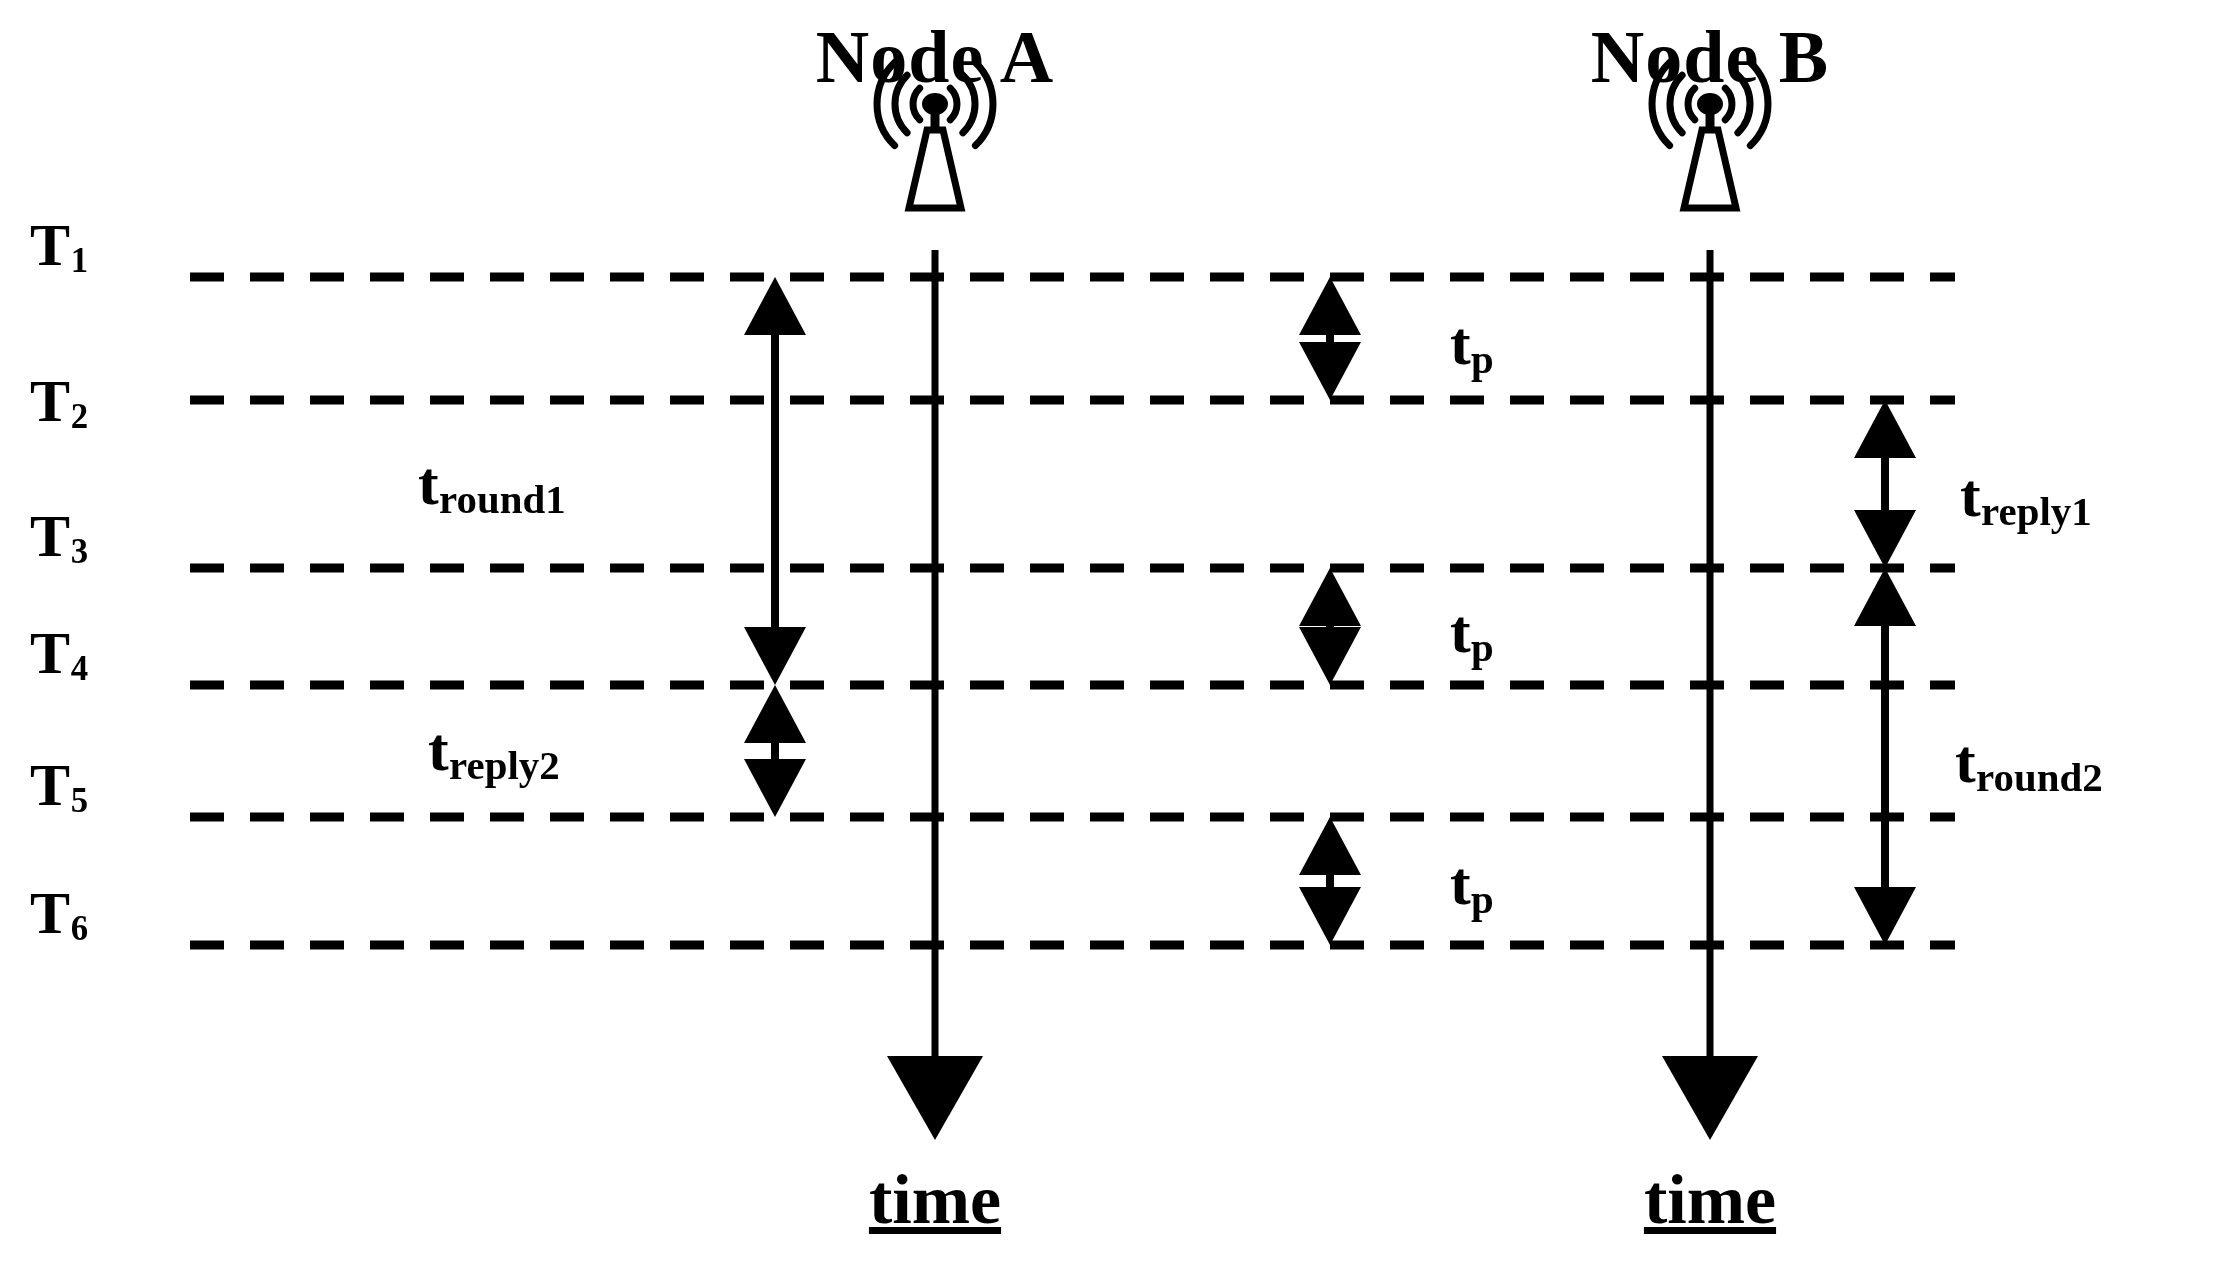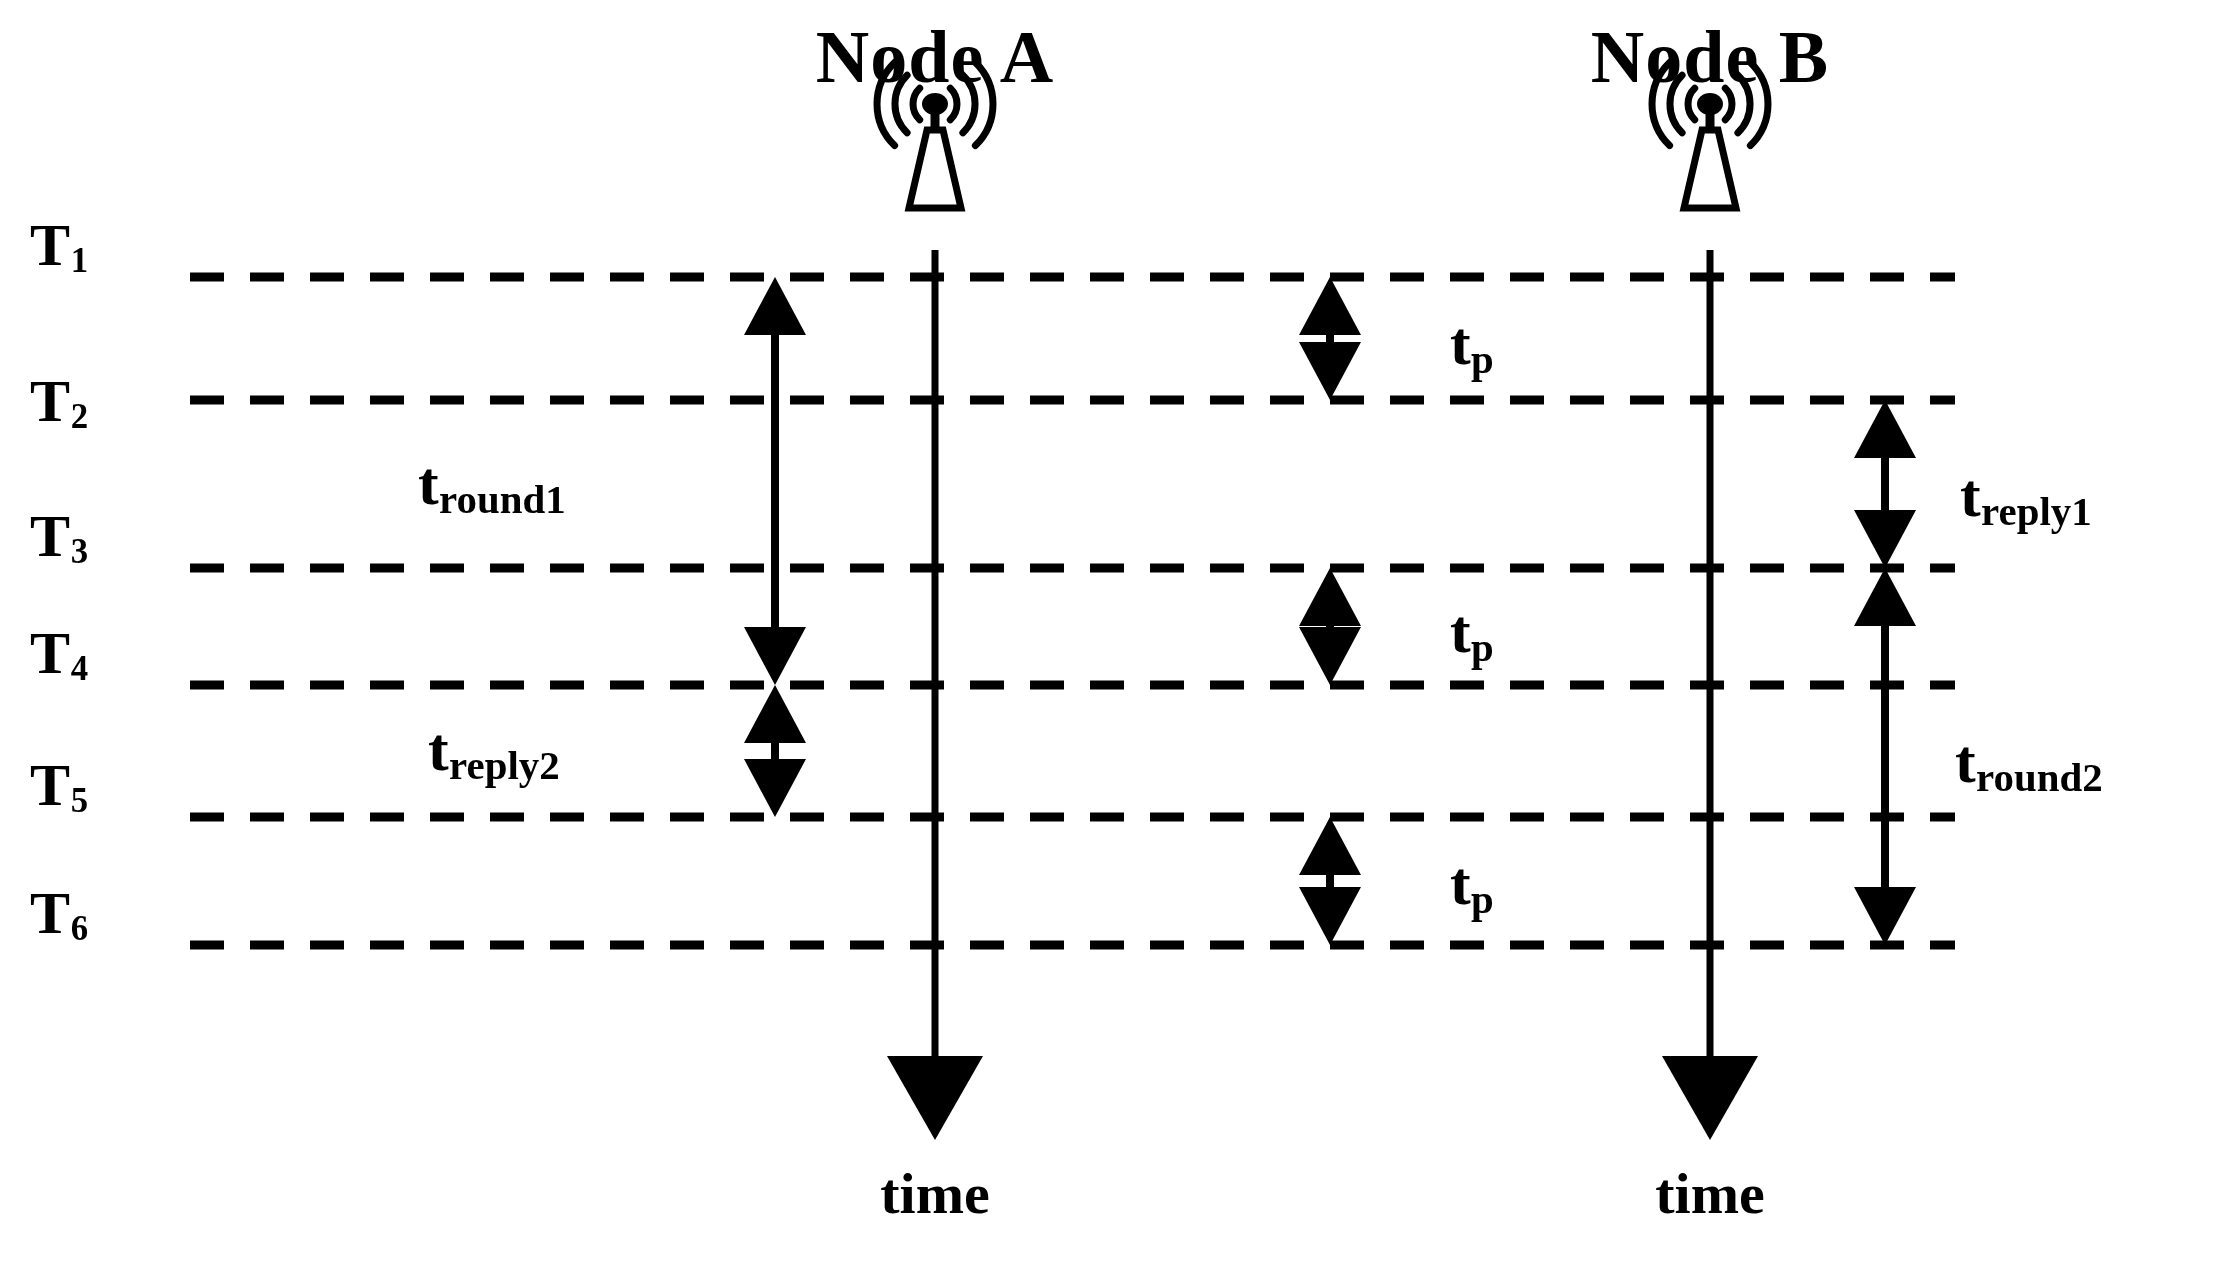--- a/index.html
+++ b/index.html
@@ -28,21 +28,22 @@
     font-weight: bold;
     white-space: nowrap;
     font-family: "Liberation Serif", "DejaVu Serif", serif;
     line-height: 1;
   }
   .node-title {
     font-size: 74px;
     letter-spacing: 1px;
   }
   .time-label {
-    font-size: 58px;
+    font-size: 70px;
+    text-decoration: underline;
   }
   .t-axis {
     font-size: 60px;
   }
   .t-axis sub {
     font-size: 0.58em;
     vertical-align: baseline;
     position: relative;
     top: 0.20em;
     left: 0.02em;

